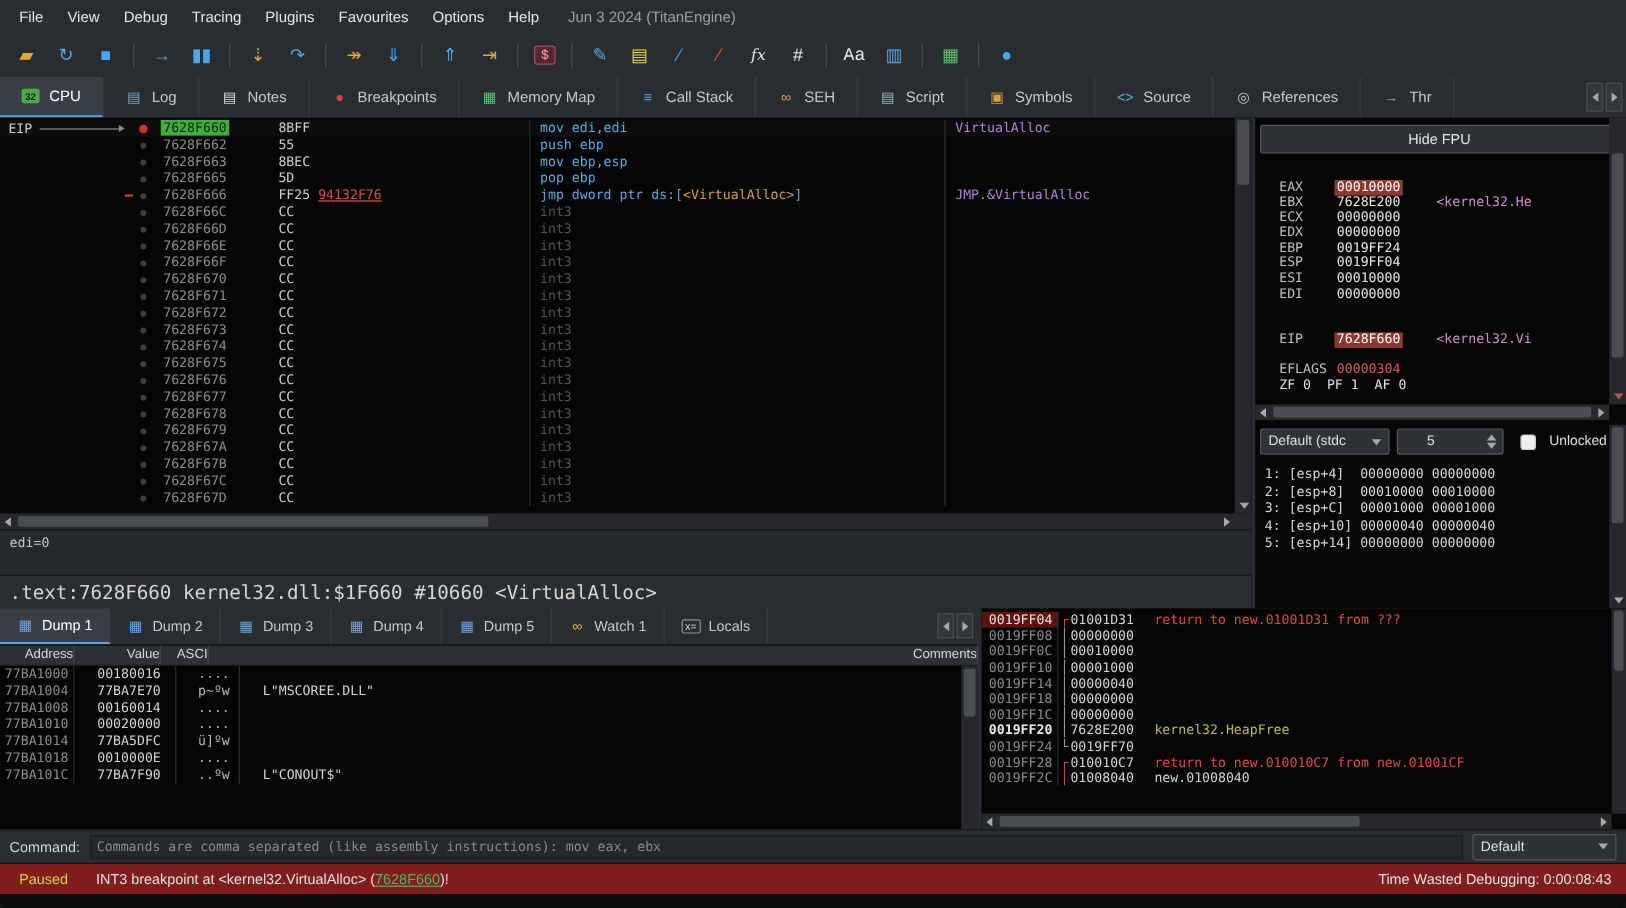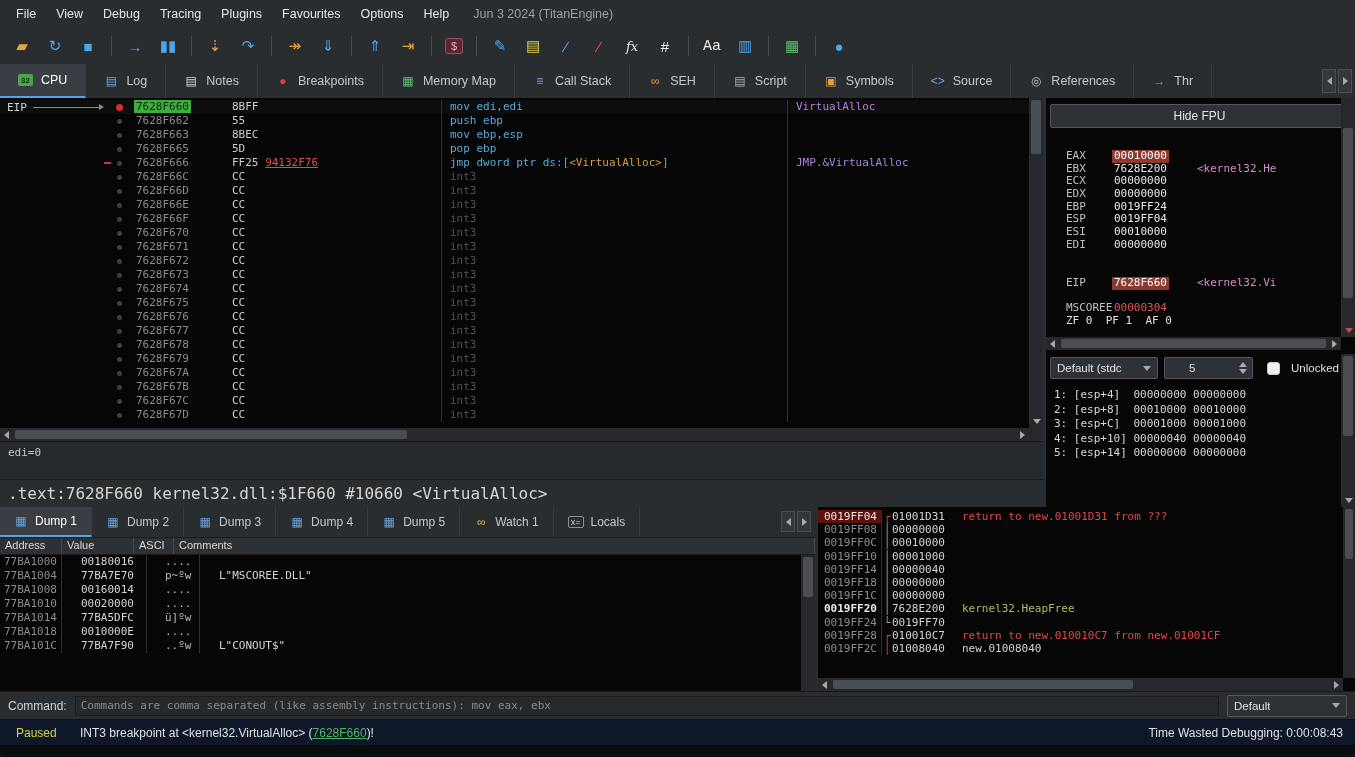--- a/index.html
+++ b/index.html
@@ -102,21 +102,21 @@
   .arow { height:14.5px; line-height:14.5px; white-space:pre; }
 
   
   .bottom { position:absolute; top:507px; left:0; width:1355px; height:184px; display:flex; }
   .bleft { width:815px; display:flex; flex-direction:column; background:#2a2d30; position:relative; }
   .btabs { height:30px; display:flex; }
   .btab { display:flex; align-items:center; gap:7px; padding:0 14px; font-size:12px; color:#c4c8cc; border-right:1px solid #383c40; white-space:nowrap; cursor:default; }
   .btab.sel { background:#3a3e44; color:#fff; border-bottom:2px solid #4ea6ea; }
   .dumpPane { flex:1; background:#060606; border-top:1px solid #17191b; position:relative; overflow:hidden; }
   .dumpHead { height:17px; display:flex; background:#2e3134; border-bottom:1px solid #1a1c1e; font-size:11px; color:#d8d8d8; }
-  .dh { border-right:1px solid #45494e; padding:1px 0 0 5px; }
+  .dh { border-right:1px solid #45494e; padding:1px 0 0 5px;text-align:right; }
   .dh0 { width:62px; } .dh1 { width:72px; } .dh2 { width:40px; } .dh3 { flex:1; }
   .dumpRows { font-family:"DejaVu Sans Mono", monospace; font-size:11px; }
   .durow { display:flex; height:14px; line-height:14px; white-space:pre;gap:13px; }
   .da { width:62px; flex:none; padding-left:4px; color:#8c8c8c; border-right:1px solid #2c2f32; }
   .dv { width:72px; flex:none; padding-left:6px; color:#d4d4d4; border-right:1px solid #2c2f32; }
   .dascii { width:40px; flex:none; padding-left:5px; color:#b8b8b8; border-right:1px solid #2c2f32; }
   .dc { flex:1; padding-left:6px; color:#d4d4d4; }
   .dumpVS { height:153px; top:17px; }
 
   .stackPane { flex:1; background:#060606; border-left:3px solid #2a2d30; position:relative; overflow:hidden; font-family:"DejaVu Sans Mono", monospace; font-size:11px; }
@@ -135,21 +135,21 @@
   .stackHS { position:absolute; bottom:0; left:0; right:12px; }
 
   
   .cmdbar { position:absolute; top:691px; left:0; right:0; height:28px; background:#2a2d30; border-top:1px solid #17191b; display:flex; align-items:center; padding:0 8px; gap:8px; }
   .cmdLabel { font-size:12px; color:#d4d4d4; flex:none; }
   .cmdInput { flex:1; height:20px; background:#26292c; border:1px solid #191b1d; color:#d0d0d0; font-family:"DejaVu Sans Mono", monospace; font-size:11px; padding:0 5px; outline:none; }
   .cmdInput::placeholder { color:#8a8a8a; }
   .profCombo { width:120px; height:22px; flex:none; }
 
   
-  .statusbar { position:absolute; top:719px; left:0; right:0; height:26px; background:#0f172a; border-top:1px solid #101214; display:flex; align-items:center; font-size:12px; color:#e0e0e0; }
+  .statusbar { position:absolute; top:719px; left:0; right:0; height:26px; background:#7f1d1d; border-top:1px solid #101214; display:flex; align-items:center; font-size:12px; color:#e0e0e0; }
   .paused { color:#d6d63a; margin:0 0 0 16px; width:64px; flex:none; }
   .statusMsg { white-space:pre; }
   .statusLink { color:#50b860; text-decoration:underline; cursor:pointer; }
   .statusTime { margin-left:auto; margin-right:12px; }
   .edgeStrip { position:absolute; top:745px; left:0; right:0; height:12px; background:#0b0c0e; }
 </style>
 </head>
 <body>
 
 <div class="win" data-name="x64dbg-window">
@@ -324,21 +324,21 @@
           <div class="rrow" data-name="register-row"><span class="rn">ECX</span><span class="rv">00000000</span></div>
           <div class="rrow" data-name="register-row"><span class="rn">EDX</span><span class="rv">00000000</span></div>
           <div class="rrow" data-name="register-row"><span class="rn">EBP</span><span class="rv">0019FF24</span></div>
           <div class="rrow" data-name="register-row"><span class="rn">ESP</span><span class="rv">0019FF04</span></div>
           <div class="rrow" data-name="register-row"><span class="rn">ESI</span><span class="rv">00010000</span></div>
           <div class="rrow" data-name="register-row"><span class="rn">EDI</span><span class="rv">00000000</span></div>
           <div class="rrow" data-name="register-spacer"></div>
           <div class="rrow" data-name="register-spacer"></div>
           <div class="rrow" data-name="register-row"><span class="rn">EIP</span><span class="rv hl">7628F660</span><span class="rc">&lt;kernel32.Vi</span></div>
           <div class="rrow" data-name="register-spacer"></div>
-          <div class="rrow" data-name="register-row"><span class="rn">MSCOREE</span><span class="rv red">00000304</span></div>
+          <div class="rrow" data-name="register-row"><span class="rn">EFLAGS</span><span class="rv red">00000304</span></div>
           <div class="rrow" data-name="flags-row"><span class="rflags">ZF 0  PF 1  AF 0</span></div>
         </div>
       <div class="vscroll regsVS1" data-name="registers-vertical-scrollbar">
         <div class="thumb" style="top:30px;height:170px" data-name="scrollbar-thumb"></div>
         <div class="sbtn" style="bottom:0;right:0" data-name="scroll-down-button">
             <span class="t-down red" data-name="down-arrow-icon"></span>
           </div>
       </div>
       <div class="hscroll regsHS" data-name="registers-horizontal-scrollbar">
         <div class="sbtn" style="left:0;top:0" data-name="scroll-left-button">

